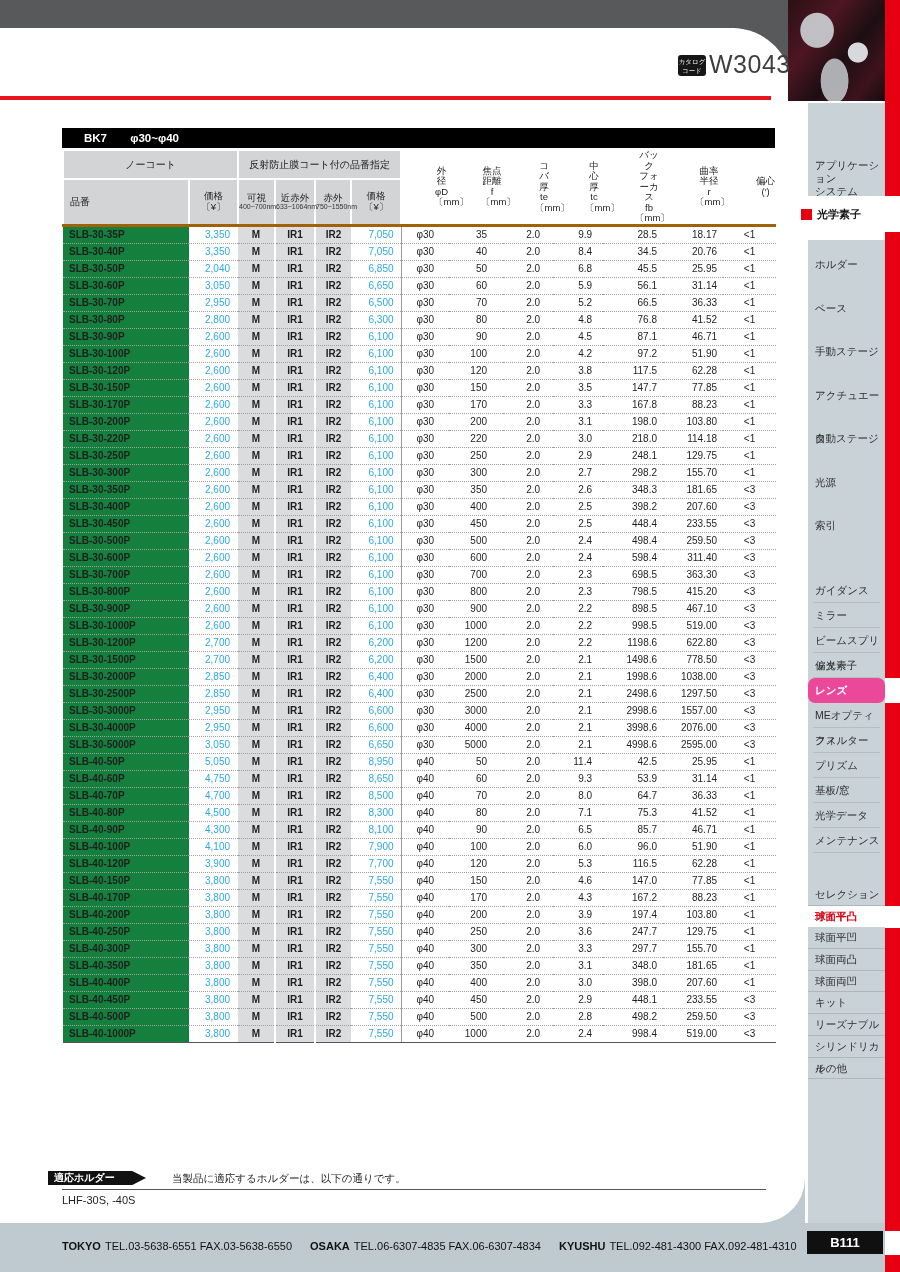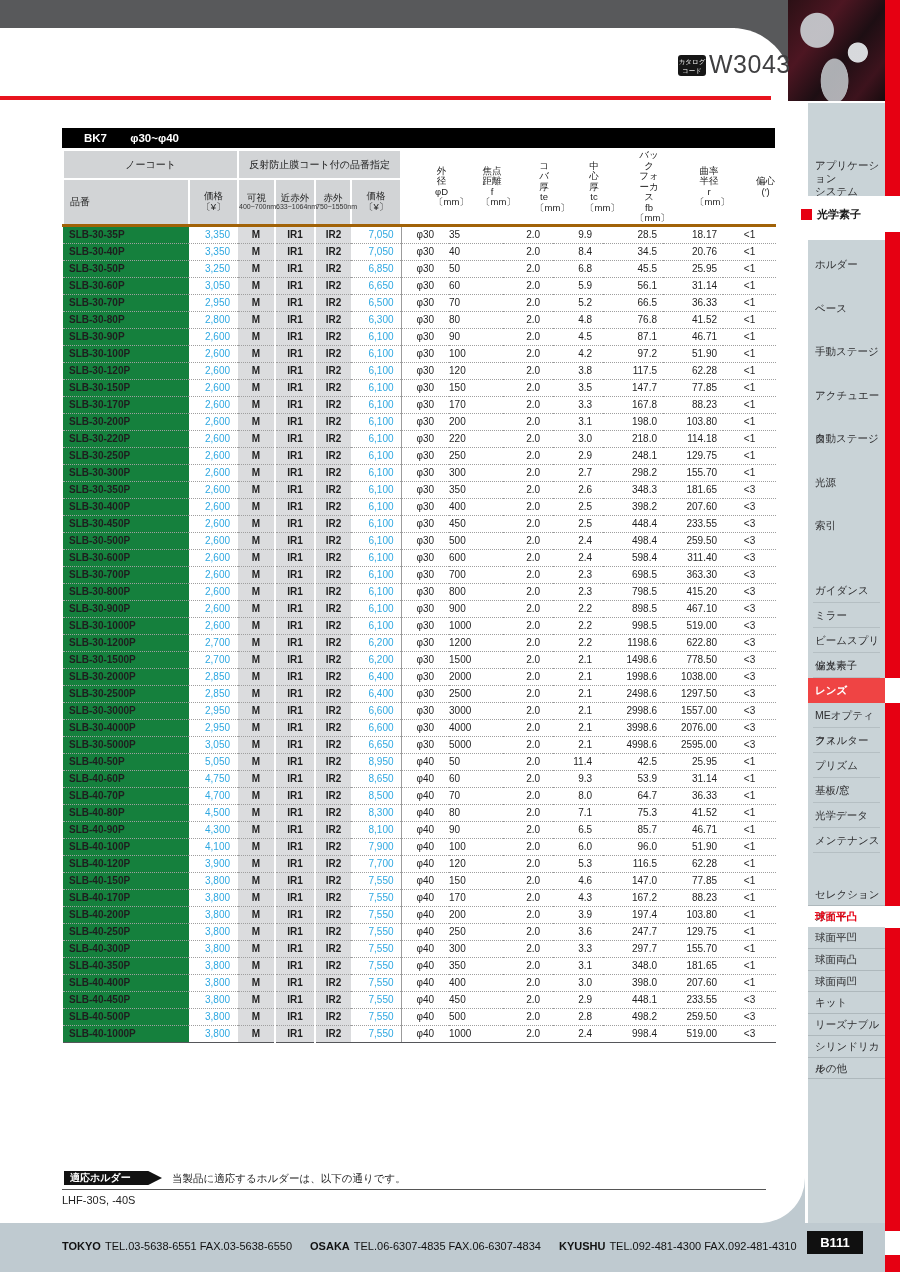--- a/index.html
+++ b/index.html
@@ -34,21 +34,21 @@
   .sb{left:808px;width:77px;background:#c9d3d7;color:#2e2e30;font-size:10.5px;z-index:5;}
   .sb-a{top:103px;height:93px;padding:56px 0 0 7px;line-height:13px;white-space:pre-line;}
   .sb-active-cat{left:800px;top:196px;width:100px;height:36px;background:#fff;z-index:6;
      display:flex;align-items:center;}
   .sb-active-cat .sq{width:11px;height:11px;background:#e60012;margin:0 5px 0 1px;flex:none;}
   .sb-active-cat .lbl{font-weight:bold;font-size:11px;color:#1a1a1a;}
   .sb-b{top:240px;height:348px;padding-top:3px;}
   .sb-b .item{height:43.5px;line-height:43.5px;padding-left:7px;}
   .sb-c{top:578px;height:308px;}
   .sb-c .item{height:25px;line-height:25px;margin:0 5px;border-bottom:1px solid #b5bfc3;padding-left:2px;}
-  .sb-c .item.active{background:#ef4444;color:#fff;font-weight:bold;margin:0;padding-left:7px;border-bottom:none;}
+  .sb-c .item.active{background:#ec4899;color:#fff;font-weight:bold;margin:0;padding-left:7px;border-bottom:none;border-radius:7px;}
   .sb-d{top:884px;height:339px;}
   .sb-d .item{height:21.7px;line-height:21.7px;padding-left:7px;border-bottom:1px solid #aeb8bc;}
   .sb-d .item.active{background:#fff;color:#e60012;font-weight:bold;width:92px;border-bottom:none;}
 
   
   .tablewrap{left:62px;top:128px;width:713px;z-index:5;}
   .bk7bar{height:20px;background:#000000;color:#fff;line-height:20px;padding-left:22px;
     font-size:11.5px;font-weight:bold;margin-bottom:1px;}
   .bk7bar .range{margin-left:20px;font-weight:bold;}
   table{width:713px;border-collapse:collapse;table-layout:fixed;}
@@ -64,38 +64,38 @@
   thead{border-bottom:3px solid #a16207;}
   tbody td{height:16.3px;font-size:10px;line-height:16px;border-bottom:1px dotted #9f9f9f;
     padding:0;color:#1e1e1e;}
   tbody tr:last-child td{border-bottom:1px solid #55565a;}
   td.c0{background:#15803d;font-weight:bold;padding-left:6px;}
   td.c1{color:#2fa8e1;text-align:right;padding-right:8px;}
   td.c2,td.c3,td.c4{background:#dbdcde;font-weight:bold;text-align:center;}
   td.c3,td.c4{border-left:2px solid #fff;}
   td.c5{color:#2fa8e1;text-align:right;padding-right:7px;border-right:1px solid #9b9b9b;}
   td.c6{text-align:center;}
-  td.c7{padding-right:16px;}
+  td.c7{text-align:right;padding-right:16px;}
   td.c8{text-align:right;padding-right:13px;}
   td.c9{text-align:right;padding-right:11px;}
   td.c10{text-align:right;padding-right:6px;}
   td.c11{text-align:right;padding-right:6px;}
   td.c12{text-align:center;}
 
   
-  .holder-badge{left:64px;top:1171px;width:98px;height:14px;background:#111;color:#fff;
+  .holder-badge{left:48px;top:1171px;width:98px;height:14px;background:#111;color:#fff;
     font-size:10px;font-weight:bold;line-height:14px;padding-left:6px;z-index:6;
     clip-path:polygon(0 0,86% 0,100% 50%,86% 100%,0 100%);}
   .holder-note{left:172px;top:1172px;font-size:10.5px;color:#1e1e1e;z-index:6;}
   .holder-line{left:62px;top:1189px;width:704px;height:1px;background:#555;z-index:6;}
   .holder-value{left:62px;top:1194px;font-size:11px;color:#1e1e1e;z-index:6;}
   .contacts{left:62px;top:1240px;font-size:11px;color:#111;z-index:6;white-space:nowrap;}
   .contacts .cgroup{margin-right:18px;}
   .contacts b{margin-right:4px;}
-  .pagenum{left:807px;top:1231px;width:56px;height:23px;background:#101010;color:#fff;
+  .pagenum{left:807px;top:1231px;width:76px;height:23px;background:#101010;color:#fff;
     font-weight:bold;font-size:13px;text-align:center;line-height:23px;z-index:6;}
 </style>
 </head>
 <body>
 
 <div id="page">
 
   <div class="abs corner-under-t"></div>
   <div class="abs whitecap-t"></div>
   <div class="abs topbar"></div>
@@ -226,21 +226,21 @@
             <td class="c6">φ30</td>
             <td class="c7">40</td>
             <td class="c8">2.0</td>
             <td class="c9">8.4</td>
             <td class="c10">34.5</td>
             <td class="c11">20.76</td>
             <td class="c12">&lt;1</td>
           </tr>
           <tr>
             <td class="c0">SLB-30-50P</td>
-            <td class="c1">3,250</td>
+            <td class="c1">2,040</td>
             <td class="c2">M</td>
             <td class="c3">IR1</td>
             <td class="c4">IR2</td>
             <td class="c5">6,850</td>
             <td class="c6">φ30</td>
             <td class="c7">50</td>
             <td class="c8">2.0</td>
             <td class="c9">6.8</td>
             <td class="c10">45.5</td>
             <td class="c11">25.95</td>

